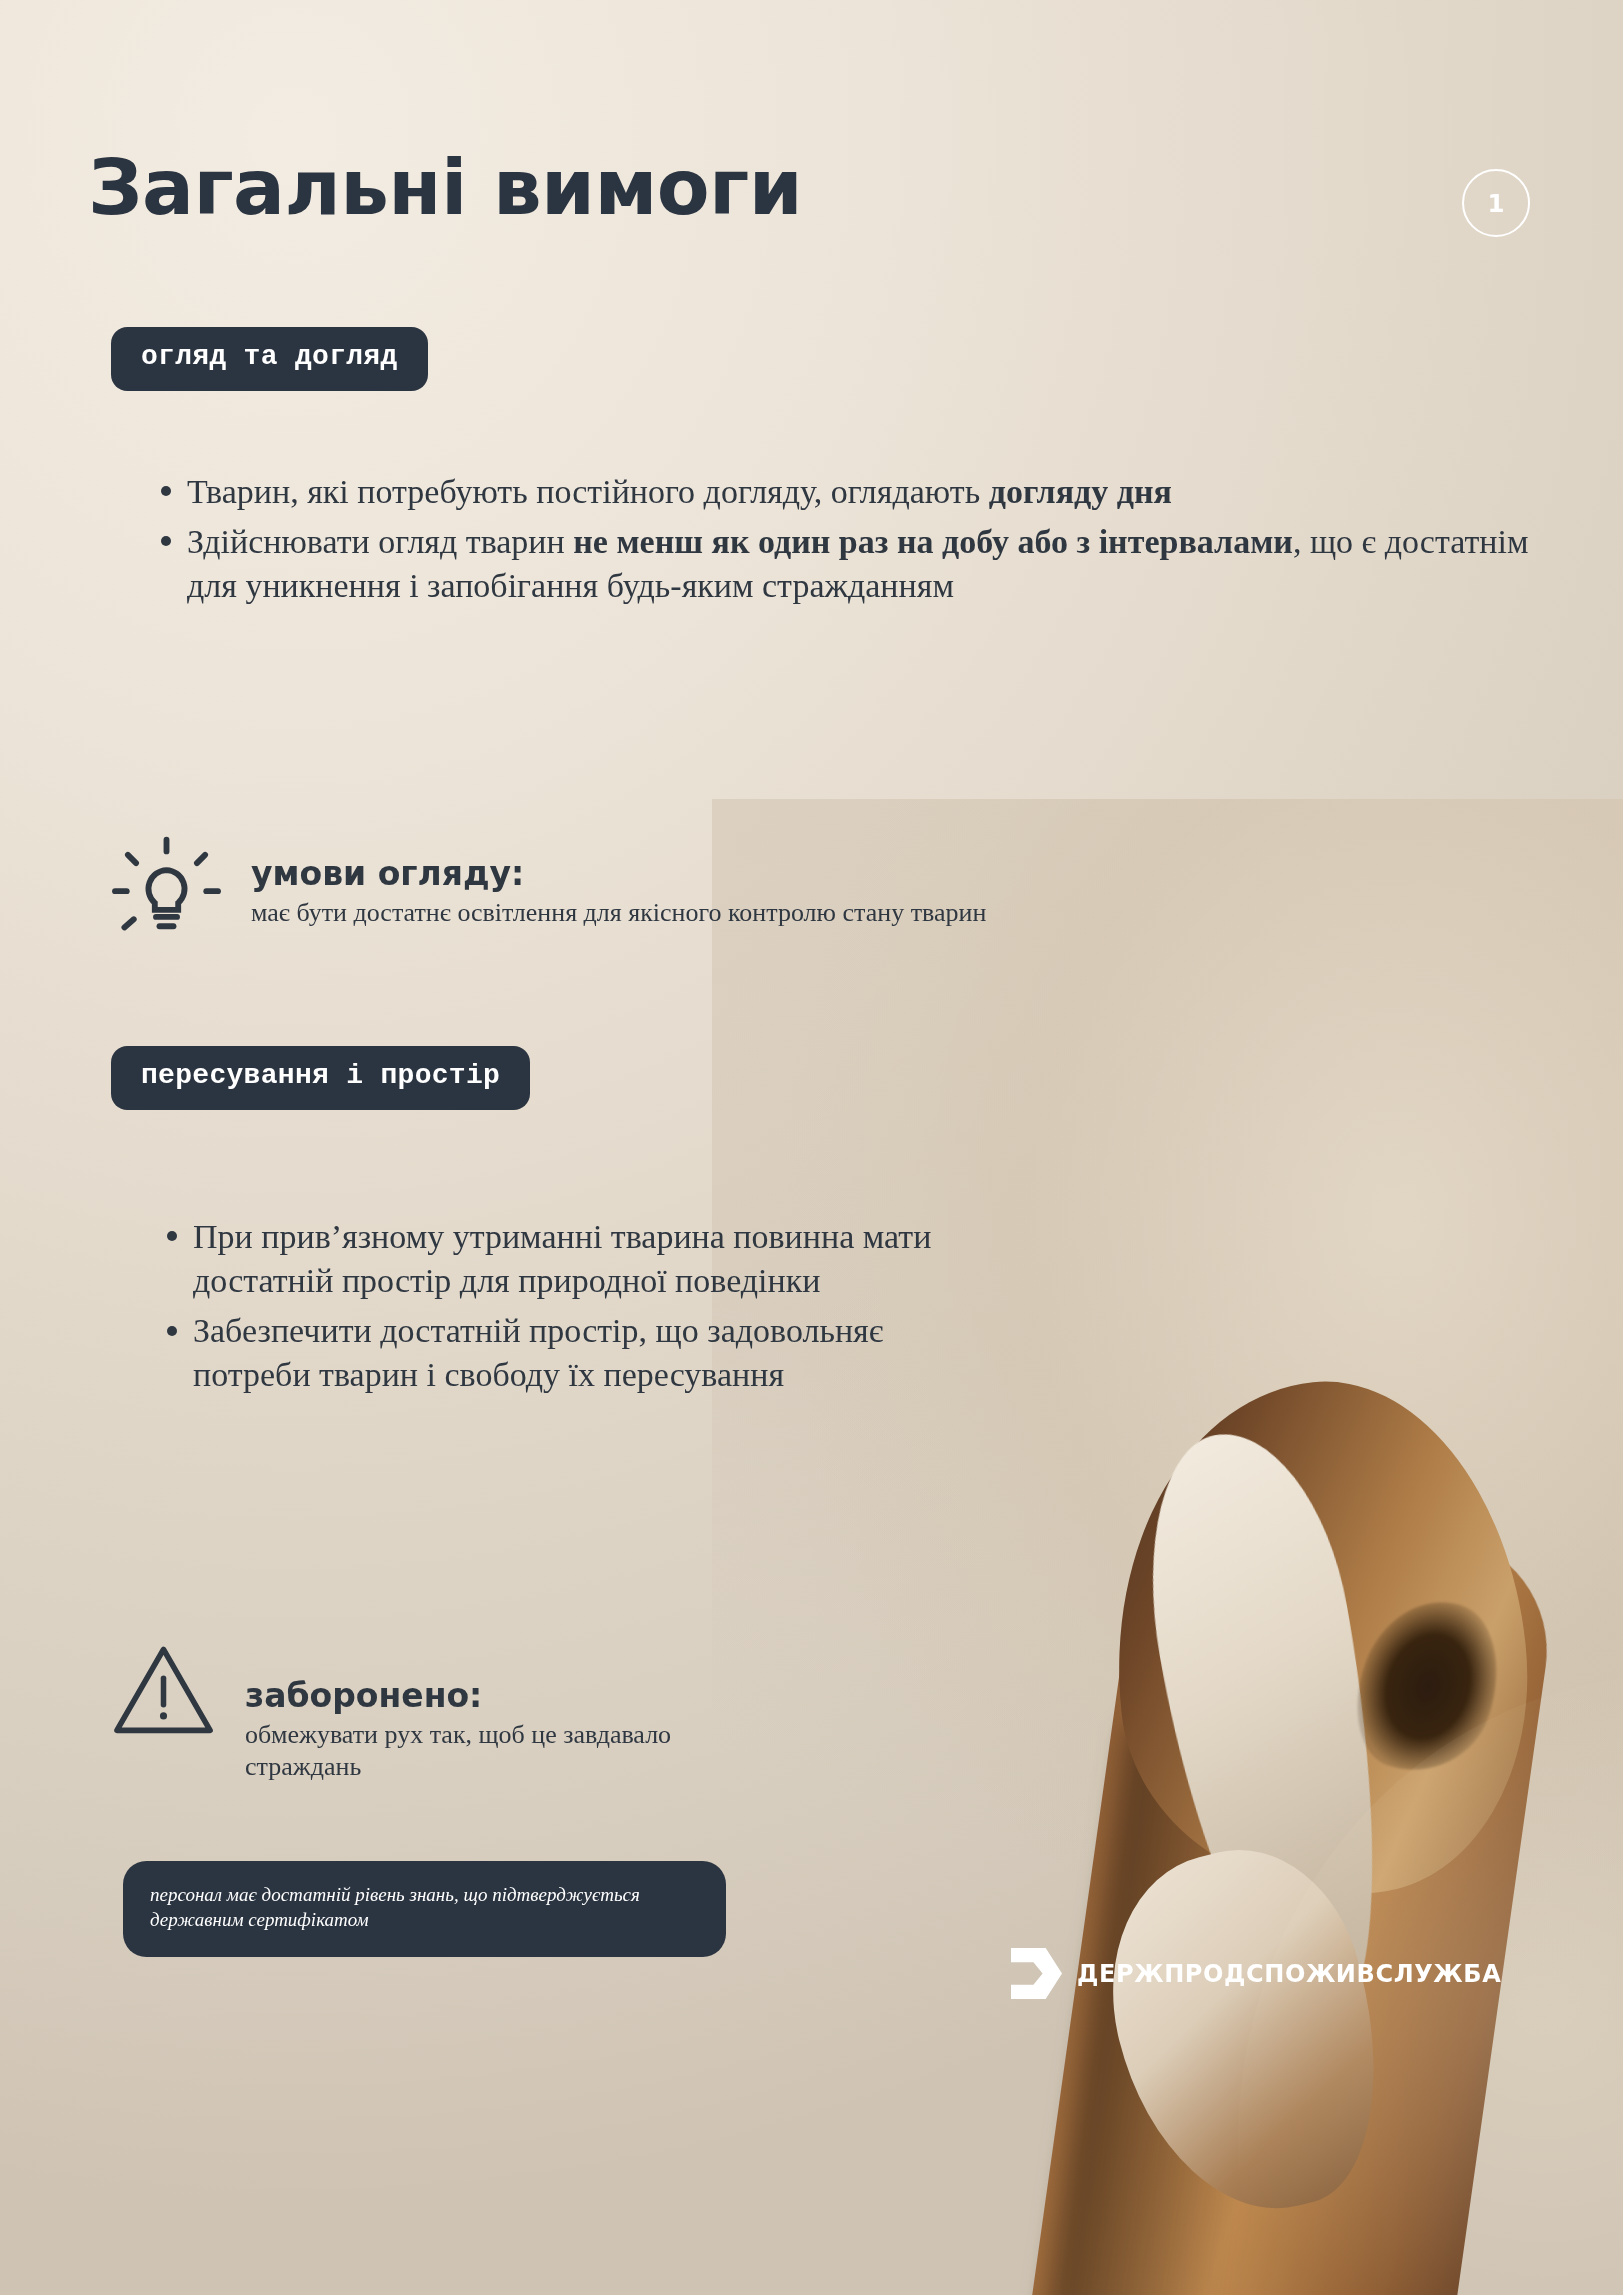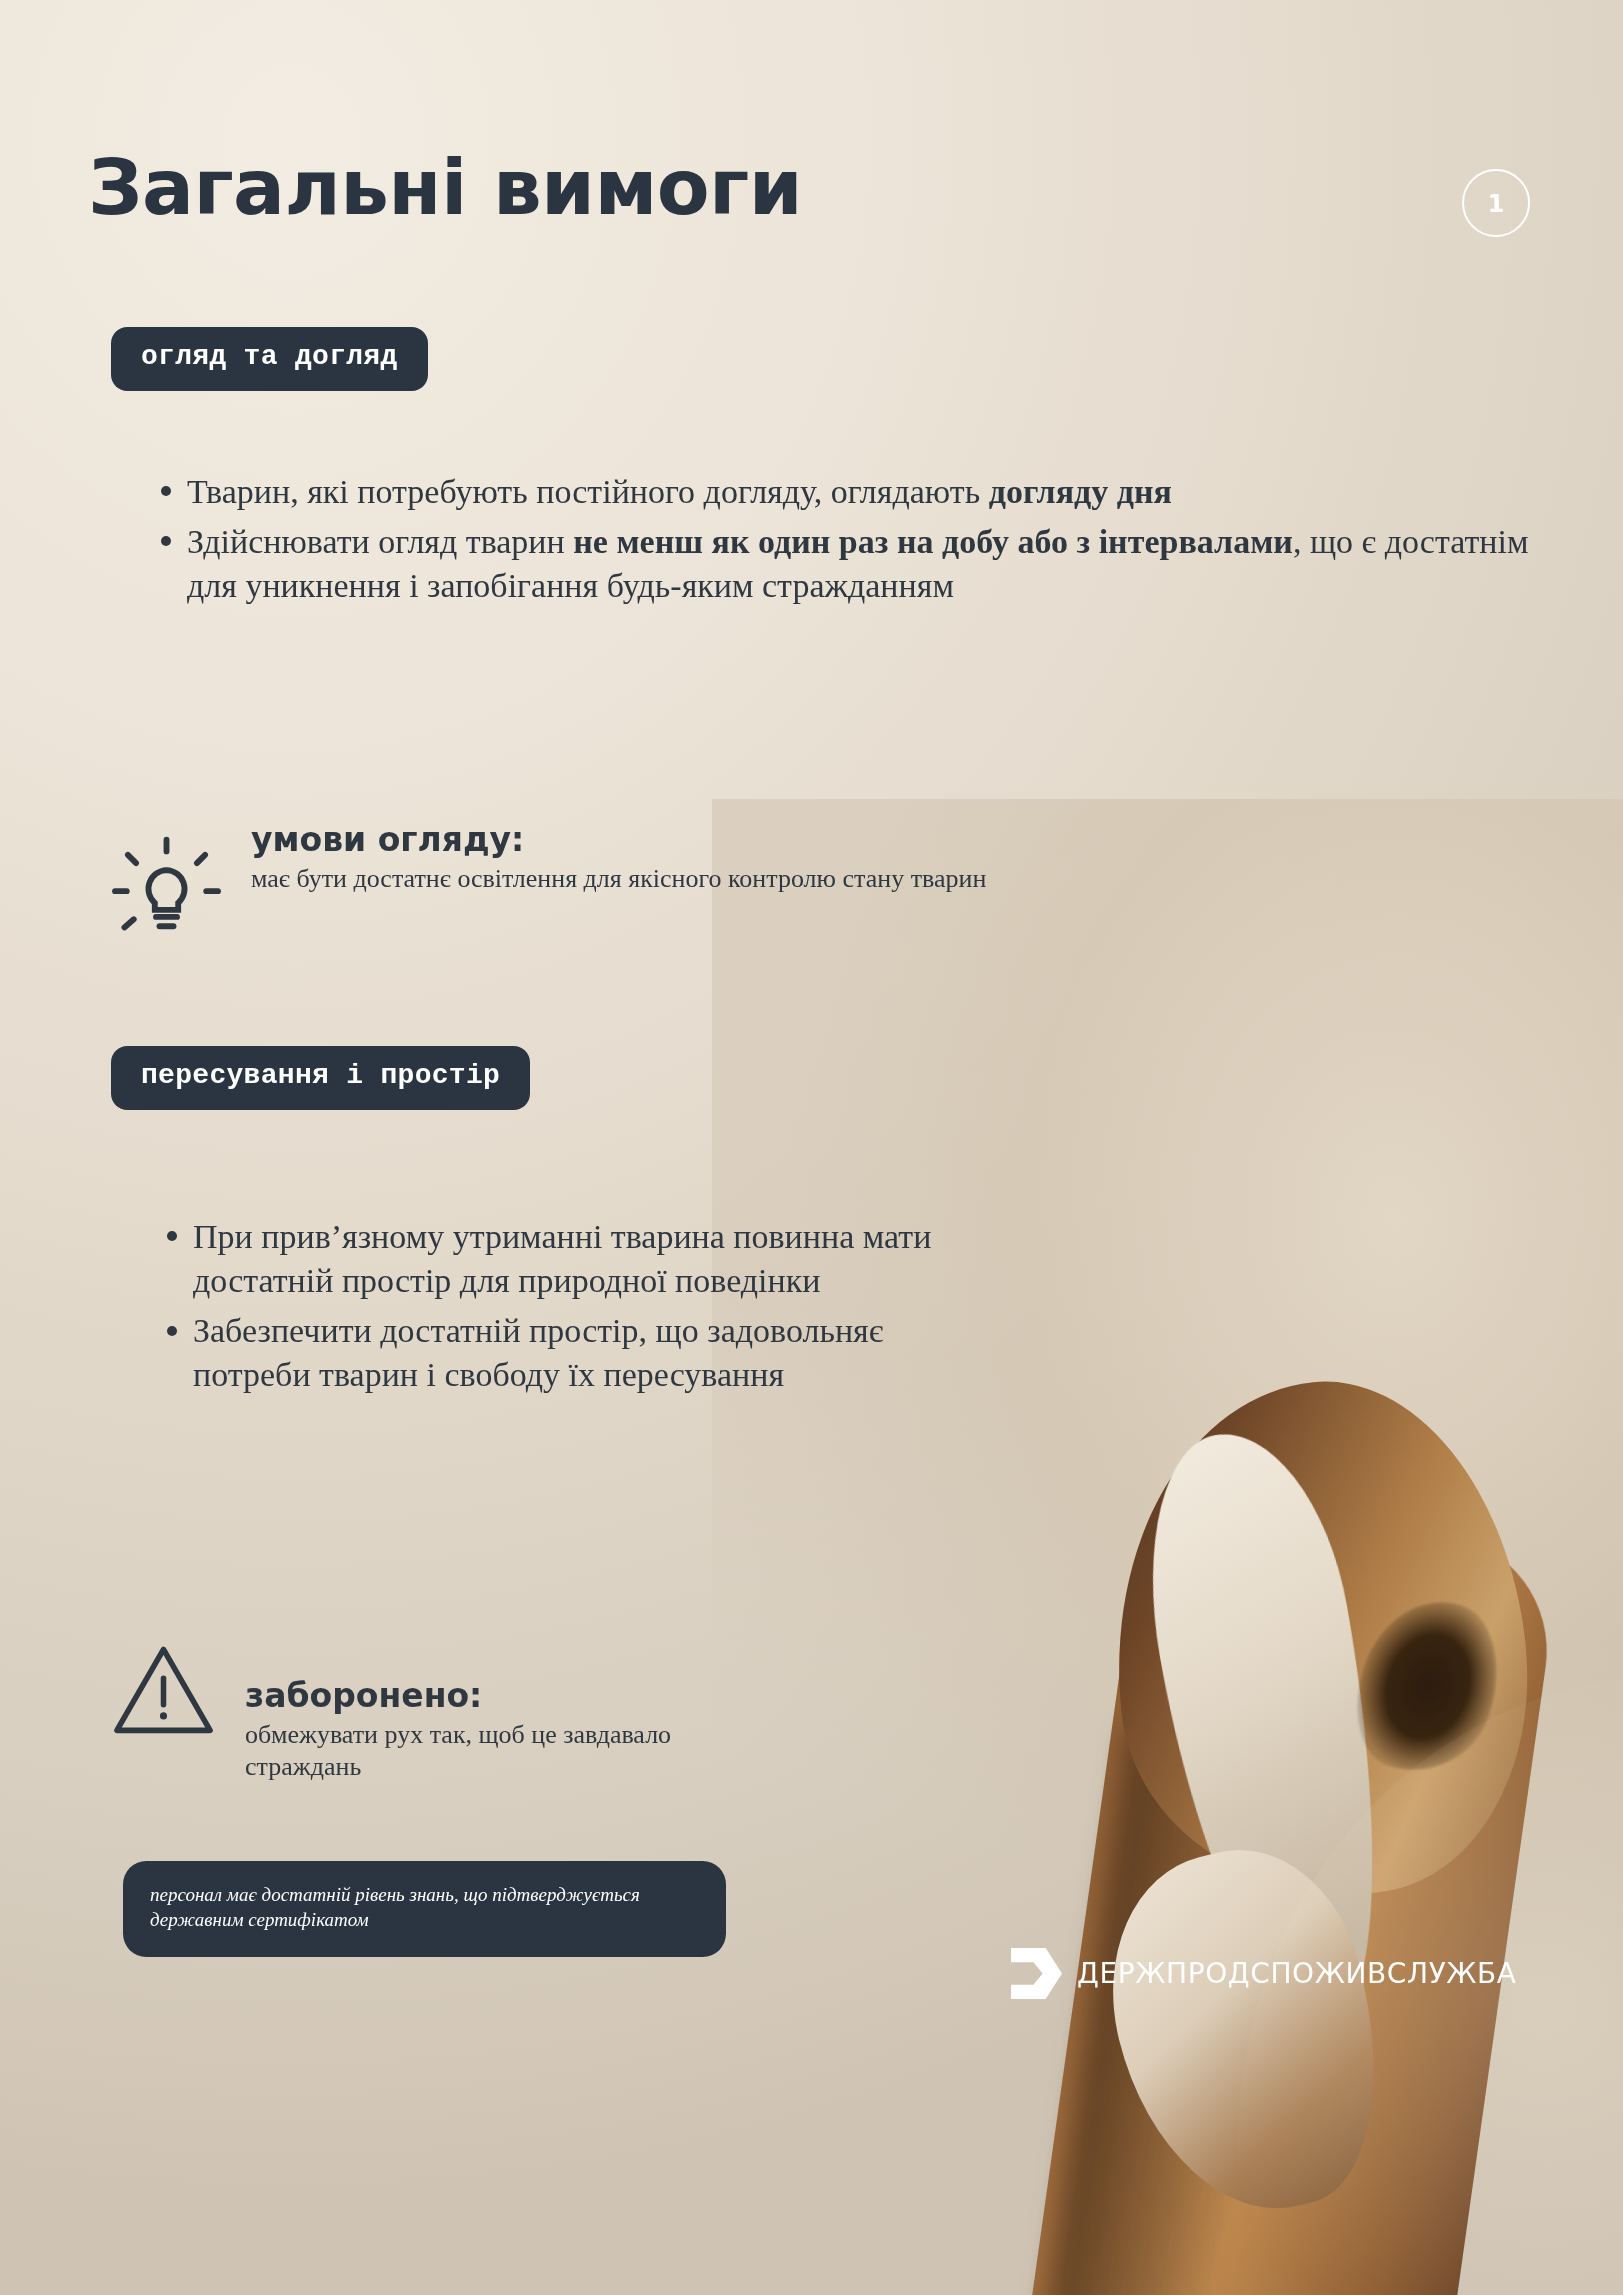--- a/index.html
+++ b/index.html
@@ -213,21 +213,21 @@
   .note .note-title {
     font-family: "DejaVu Sans", sans-serif;
     font-weight: 700;
     font-size: 33px;
     margin-bottom: 3.5px;
   }
   .note .note-text {
     font-size: 26px;
     line-height: 1.25;
   }
-  #note-light { left: 251px; top: 820px; width: 1227px; }
+  #note-light { left: 251px; top: 854px; width: 1227px; }
   #note-forbid { left: 245px; top: 1676px; width: 526px; }
 
   .icon-bulb {
     position: absolute;
     left: 108px;
     top: 835px;
     width: 117px;
     height: 117px;
   }
   .icon-warn {
@@ -263,22 +263,22 @@
   }
   .brand .mark {
     width: 51px;
     height: 51px;
     background: #ffffff;
     position: relative;
     clip-path: polygon(0 0, 68% 0, 100% 50%, 68% 100%, 0 100%, 0 72%, 44% 72%, 62% 50%, 44% 28%, 0 28%);
   }
   .brand .brand-text {
     font-family: "DejaVu Sans", sans-serif;
-    font-weight: 400;
-    font-size: 28px;
+    font-weight: 700;
+    font-size: 24px;
     color: #ffffff;
     letter-spacing: 0.6px;
   }
 </style>
 </head>
 <body>
 
 <div class="page">
 
   <div class="photo">

